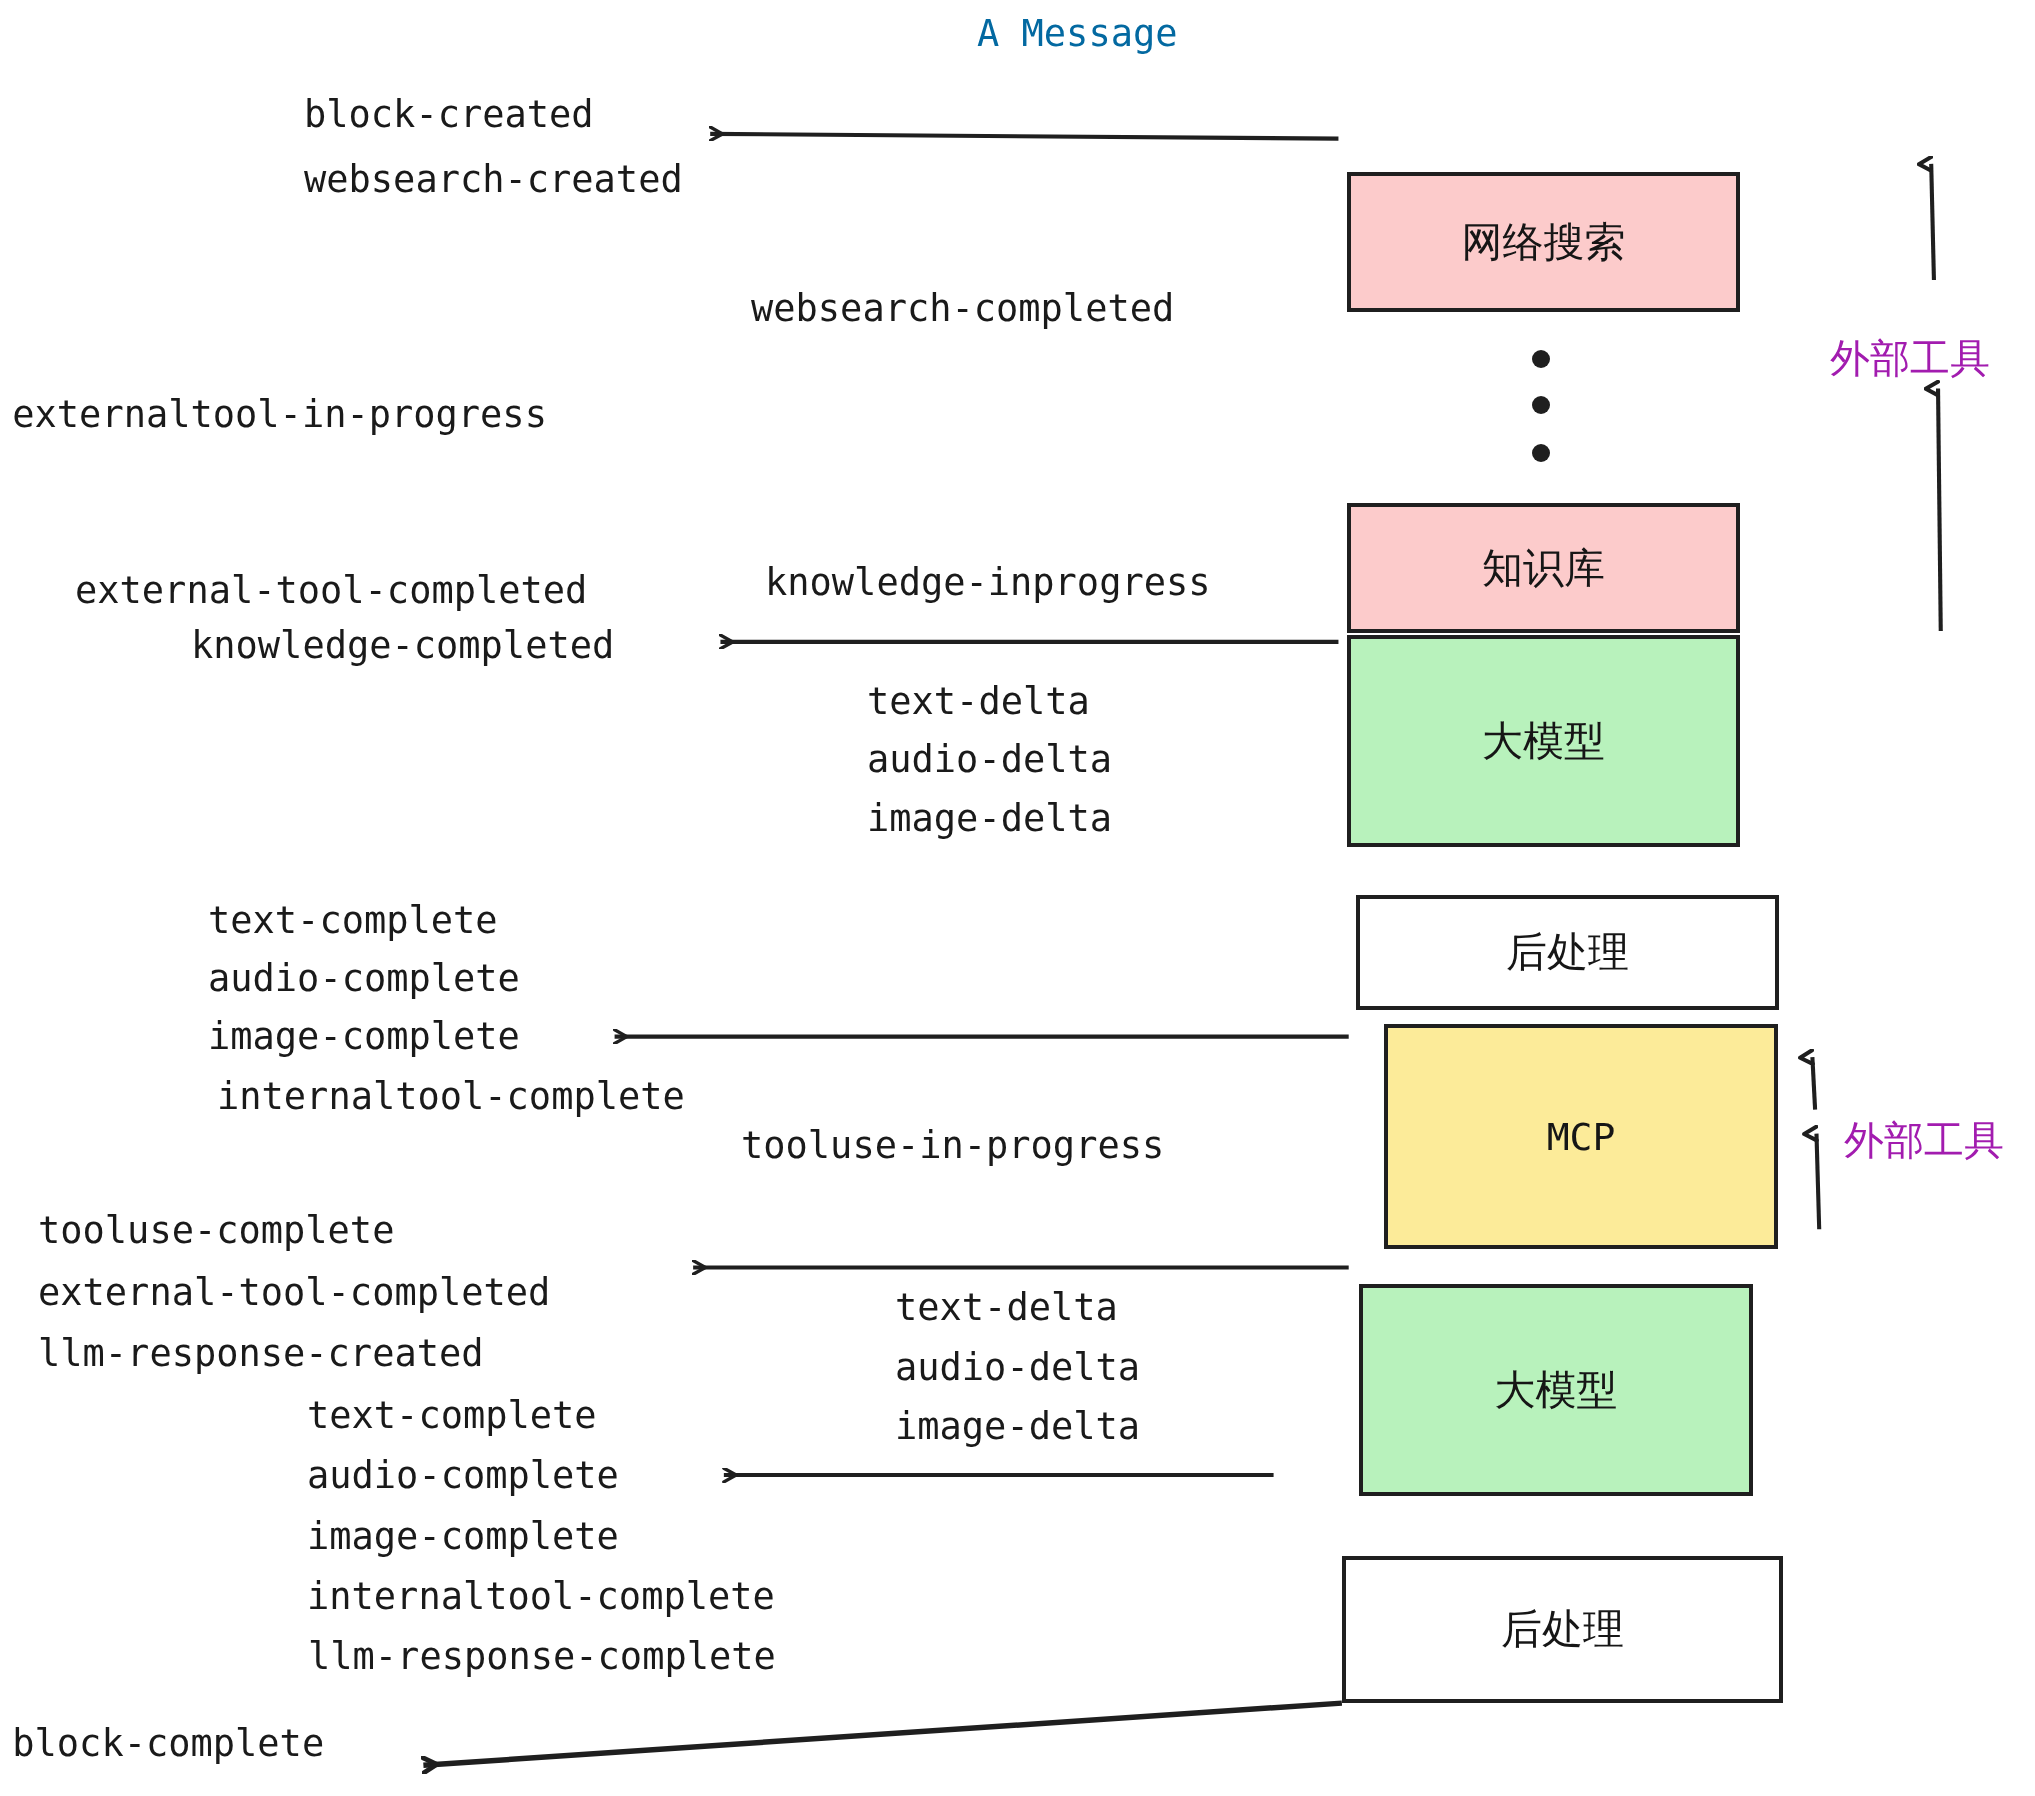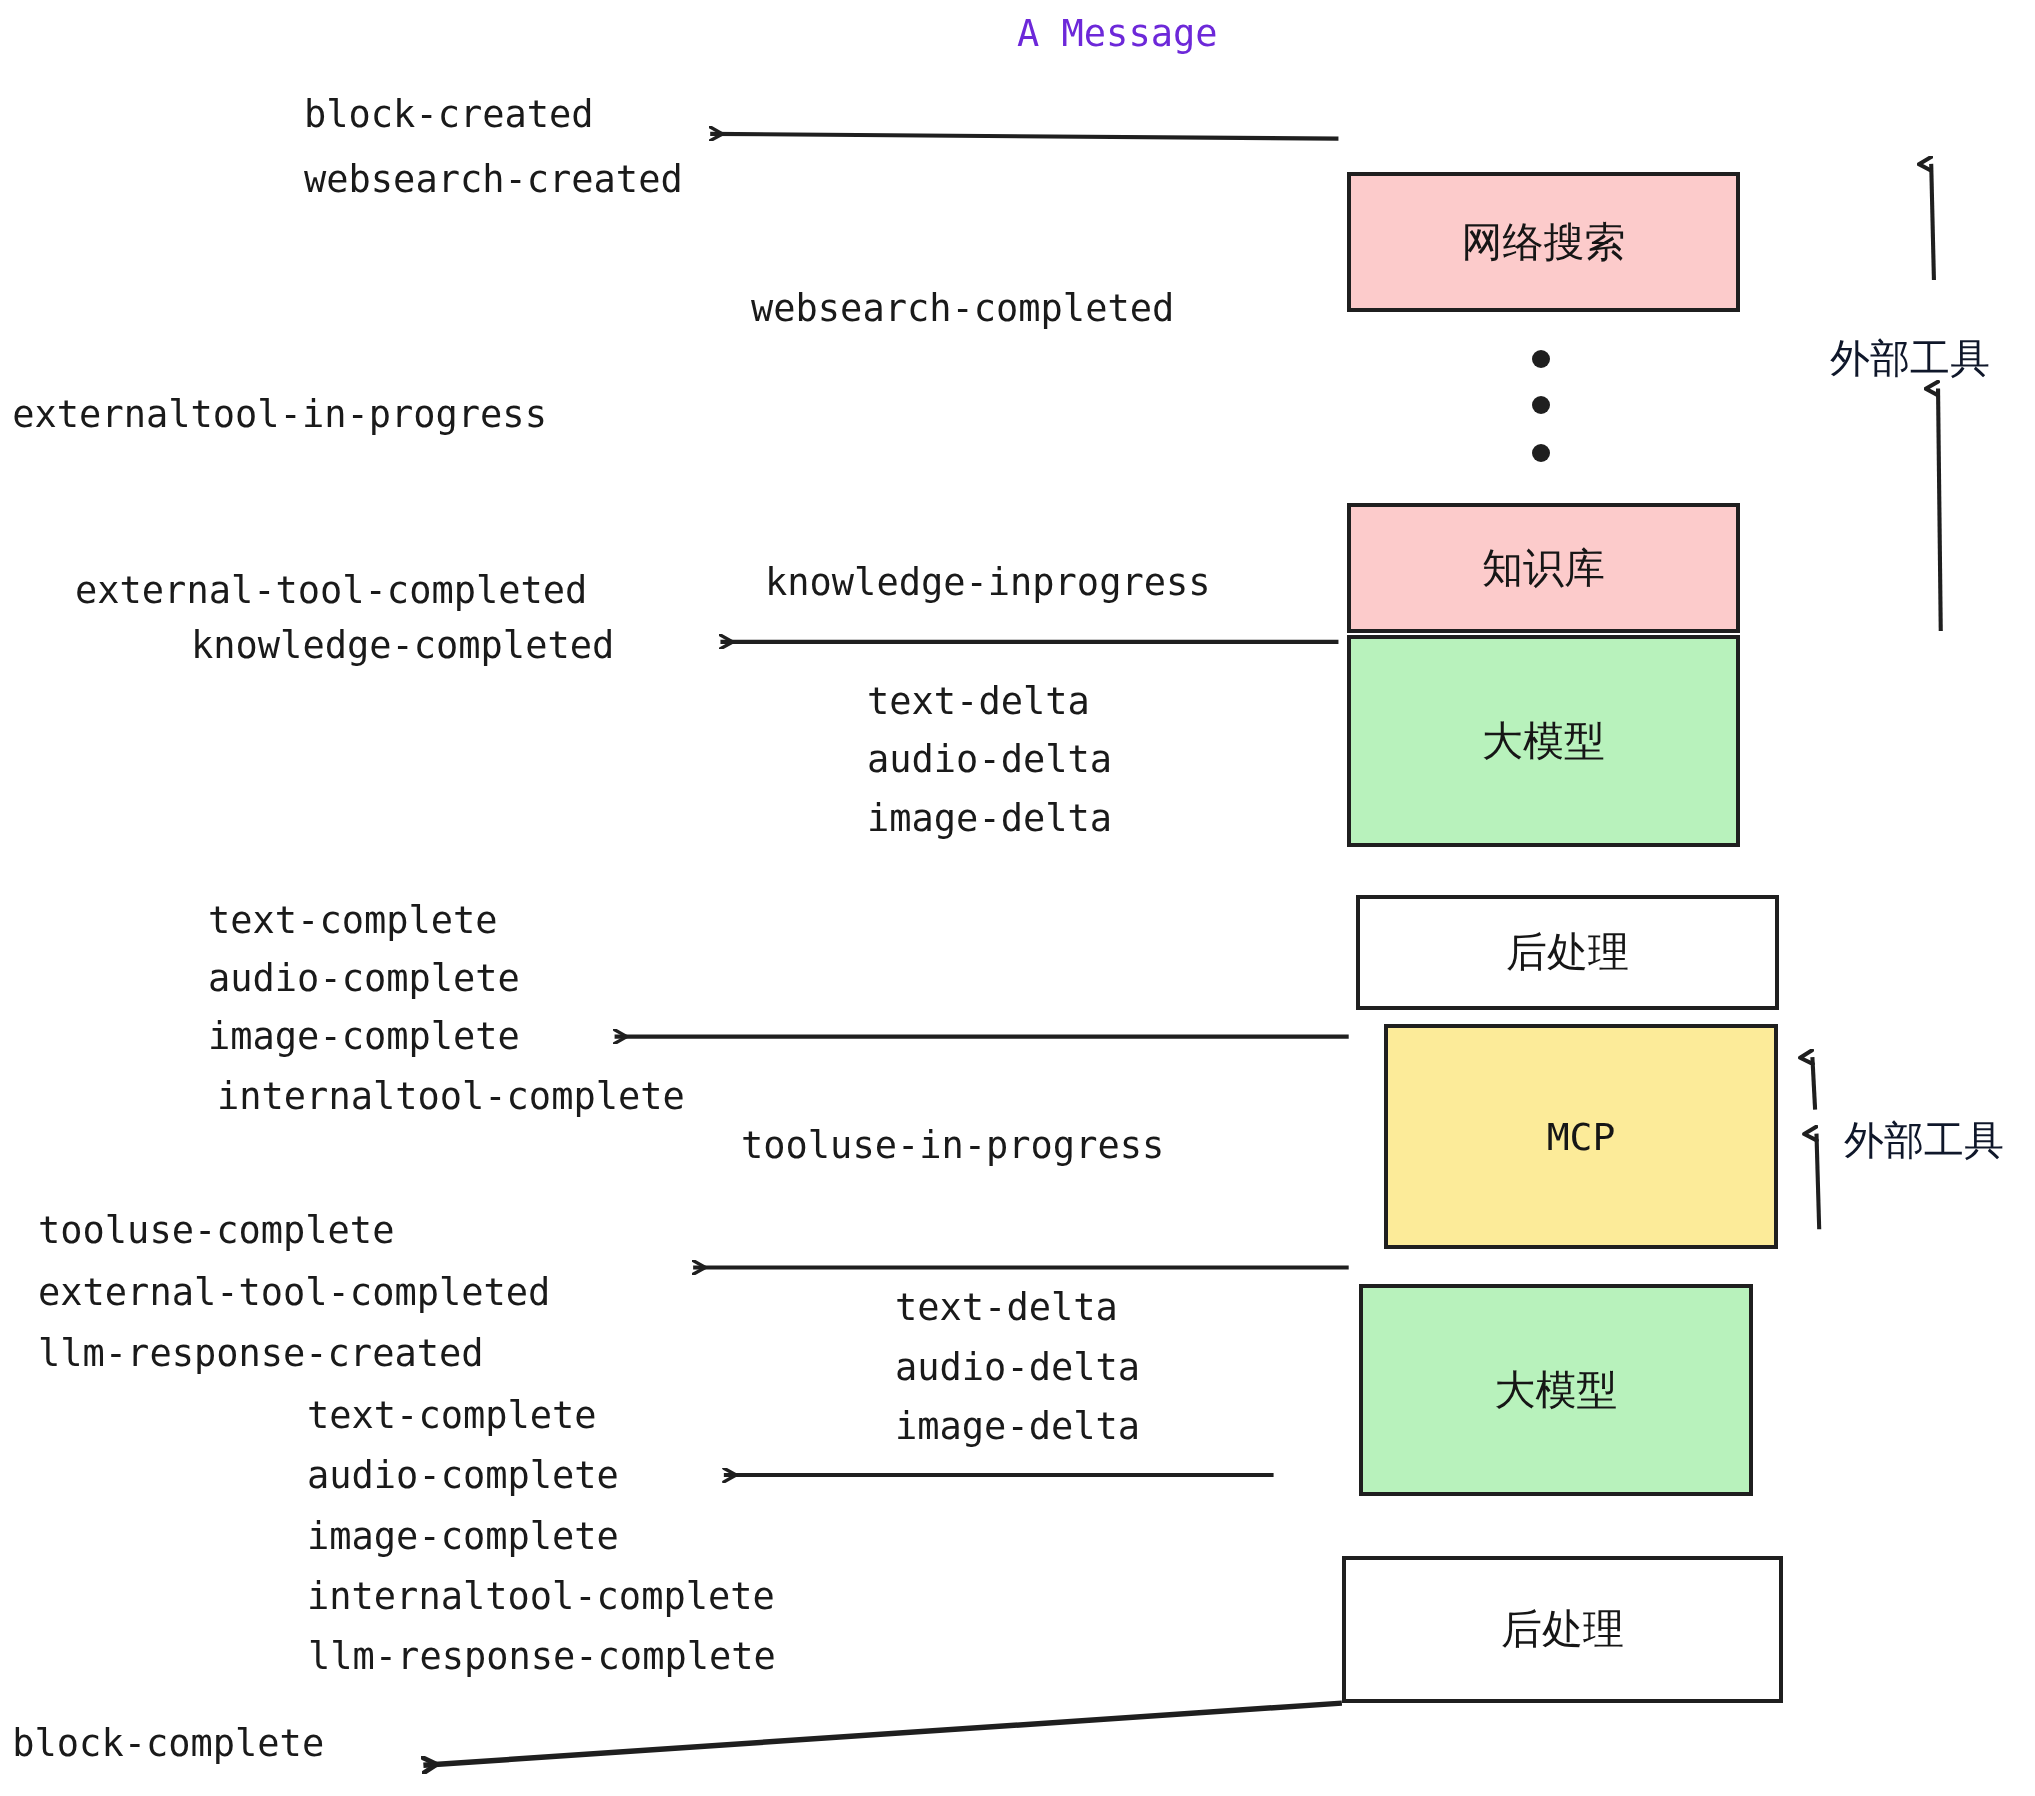--- a/index.html
+++ b/index.html
@@ -17,23 +17,22 @@
     font-size:37px;
     line-height:1.0;
     color:#1a1a1a;
     white-space:pre;
     letter-spacing:0px;
   }
   .title{
     position:absolute;
     font-family:"DejaVu Sans Mono","Liberation Mono",monospace;
     font-size:37px;
-    color:#6d28d9;
+    color:#0369a1;
     white-space:pre;
-    margin-left:40px;
   }
   .nodebox{
     position:absolute;
     box-sizing:border-box;
     border:4.8px solid #1f1f1f;
     display:flex;
     align-items:center;
     justify-content:center;
   }
   .nodebox span{
@@ -43,21 +42,21 @@
     white-space:pre;
   }
   .nodebox.mcp span{
     font-family:"DejaVu Sans Mono","Liberation Mono",monospace;
     font-size:38px;
   }
   .grouplabel{
     position:absolute;
     font-family:"DejaVu Sans","Liberation Sans",sans-serif;
     font-size:40px;
-    color:#0f172a;
+    color:#a21caf;
     white-space:pre;
   }
   .dot{
     position:absolute;
     width:18px;height:18px;
     border-radius:50%;
     background:#1f1f1f;
   }
 </style>
 </head>

